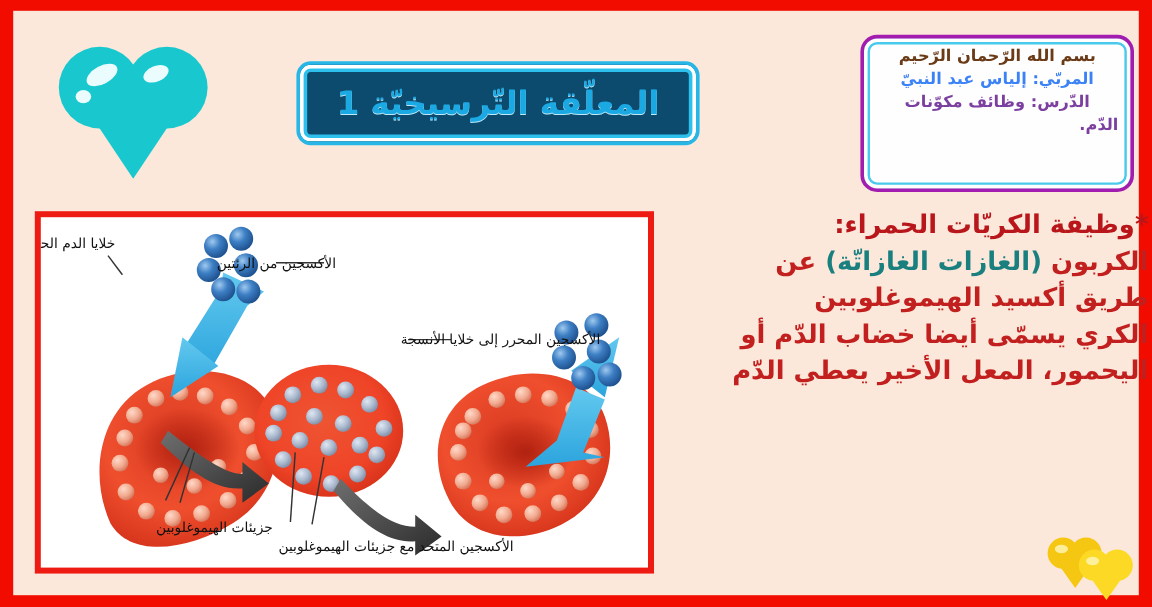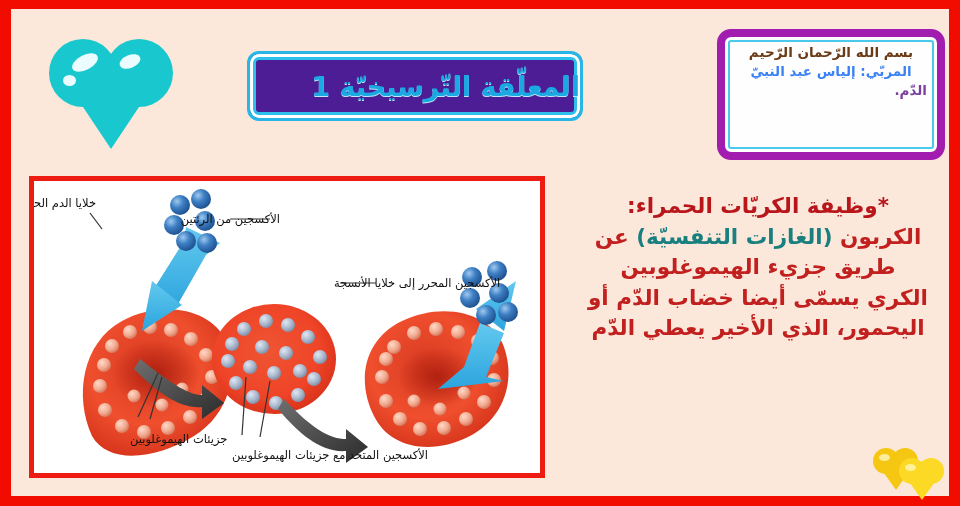--- a/index.html
+++ b/index.html
@@ -47,34 +47,34 @@
   }
   .heart-cyan .gl3{
     position:absolute;left:70px;top:18px;width:22px;height:13px;
     background:#eafcfd;border-radius:50%;transform:rotate(-22deg);
   }
 
   
   .title-plaque{
     position:absolute;left:236px;top:42px;width:330px;height:64px;
     border:3px solid #27b6e6;border-radius:12px;
-    background:#4c1d95;
+    background:#0c4a6e;
     box-shadow:inset 0 0 0 3px #ffffff, inset 0 0 0 6px #2ec0ec;
-    display:flex;align-items:center;
+    display:flex;align-items:center;justify-content:center;
   }
   .title-plaque .txt{
     color:#1aa9e3;font-size:27px;font-weight:bold;
     letter-spacing:0px;white-space:nowrap;
     text-shadow:0 1px 0 #bfe9f8;
   }
 
   
   .info-plaque{
     position:absolute;left:706px;top:20px;width:228px;height:131px;
-    border:8px solid #a21caf;border-radius:14px;
+    border:3px solid #a21caf;border-radius:14px;
     background:#fefefe;
     box-shadow:inset 0 0 0 3px #ffffff, inset 0 0 0 5px #49c9ec;
     box-sizing:border-box;
     padding:6px 10px 4px 10px;
     text-align:center;
   }
   .info-plaque .ln{
     font-size:13.5px;font-weight:bold;line-height:1.42;white-space:nowrap;
   }
   .info-plaque .ln.basmala{color:#6b3a16;}
@@ -85,22 +85,22 @@
   
   .diagram-frame{
     position:absolute;left:18px;top:167px;width:516px;height:302px;
     border:5px solid #ee1b12;background:#ffffff;box-sizing:border-box;
     overflow:hidden;
   }
   .diagram-frame svg{display:block;}
 
   
   .body-text{
-    position:absolute;left:548px;top:182px;width:398px;
-    text-align:center;
+    position:absolute;left:548px;top:164px;width:398px;
+    text-align:right;
     color:#c21f1f;
     font-size:21.5px;font-weight:bold;line-height:1.42;
   }
   .body-text .hl-title{color:#b9161b;}
   .body-text .teal{color:#1a7f7f;}
 
   
   .hearts-yellow{position:absolute;left:862px;top:437px;width:84px;height:56px;}
   .hy{position:absolute;width:46px;height:42px;}
   .hy .lobe{position:absolute;width:26px;height:26px;border-radius:50%;}
@@ -130,20 +130,21 @@
       <div class="gl3"></div>
     </div>
 
     <div class="title-plaque">
       <div class="txt" style="color: rgb(26, 169, 227);">المعلّقة التّرسيخيّة 1</div>
     </div>
 
     <div class="info-plaque">
       <div class="ln basmala" style="color: rgb(107, 58, 22);">بسم الله الرّحمان الرّحيم</div>
       <div class="ln teacher" style="color: #3b82f6;">المربّي: إلياس عبد النبيّ</div>
+      <div class="ln lesson" style="color: rgb(123, 63, 160);">الدّرس: وظائف مكوّنات</div>
       <div class="ln lesson2" style="color: rgb(123, 63, 160);">الدّم.</div>
     </div>
 
     <div class="diagram-frame">
       <svg width="506" height="292" viewBox="0 0 506 292" xmlns="http://www.w3.org/2000/svg">
         <defs>
           <radialGradient id="cellA" cx="42%" cy="40%" r="70%">
             <stop offset="0%" stop-color="#d93a22"></stop>
             <stop offset="55%" stop-color="#ef4f2d"></stop>
             <stop offset="100%" stop-color="#cf2d17"></stop>
@@ -308,25 +309,25 @@
           <text x="300" y="106" text-anchor="end" direction="rtl">الأكسجين المحرر إلى خلايا الأنسجة</text>
           <text x="96" y="262" text-anchor="end" direction="rtl">جزيئات الهيموغلوبين</text>
           <text x="198" y="278" text-anchor="end" direction="rtl">الأكسجين المتحد مع جزيئات الهيموغلوبين</text>
         </g>
       </svg>
     </div>
 
     <div class="body-text" style="color: rgb(194, 31, 31);">
       <div class="hl-title">*وظيفة الكريّات الحمراء:</div>
       <div>
-        <span>الكربون </span><span class="teal" style="color: rgb(26, 127, 127);">(الغازات التنفسيّة)</span><span> عن</span>
+        <span>الكربون </span><span class="teal" style="color: rgb(26, 127, 127);">(الغازات الغازاتّة)</span><span> عن</span>
       </div>
-      <div>طريق جزيء الهيموغلوبين</div>
+      <div>طريق أكسيد الهيموغلوبين</div>
       <div>الكري يسمّى أيضا خضاب الدّم أو</div>
-      <div>اليحمور، الذي الأخير يعطي الدّم</div>
+      <div>اليحمور، المعل الأخير يعطي الدّم</div>
     </div>
 
     <div class="hearts-yellow">
       <div class="hy a">
         <div class="pt"></div>
         <div class="lobe l"></div>
         <div class="lobe r"></div>
         <div class="shine"></div>
       </div>
       <div class="hy b">

